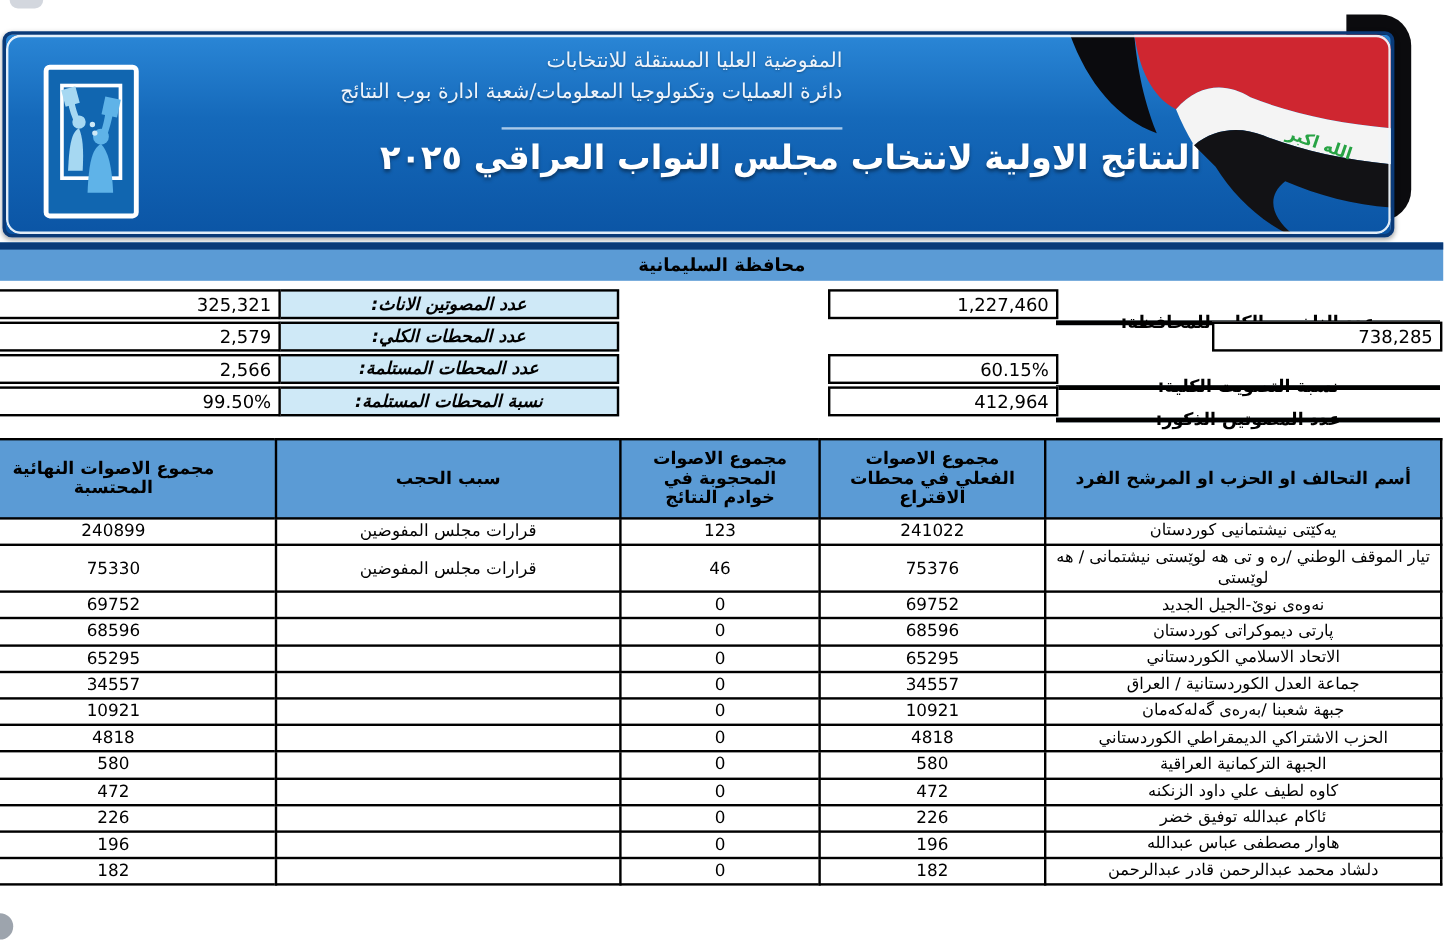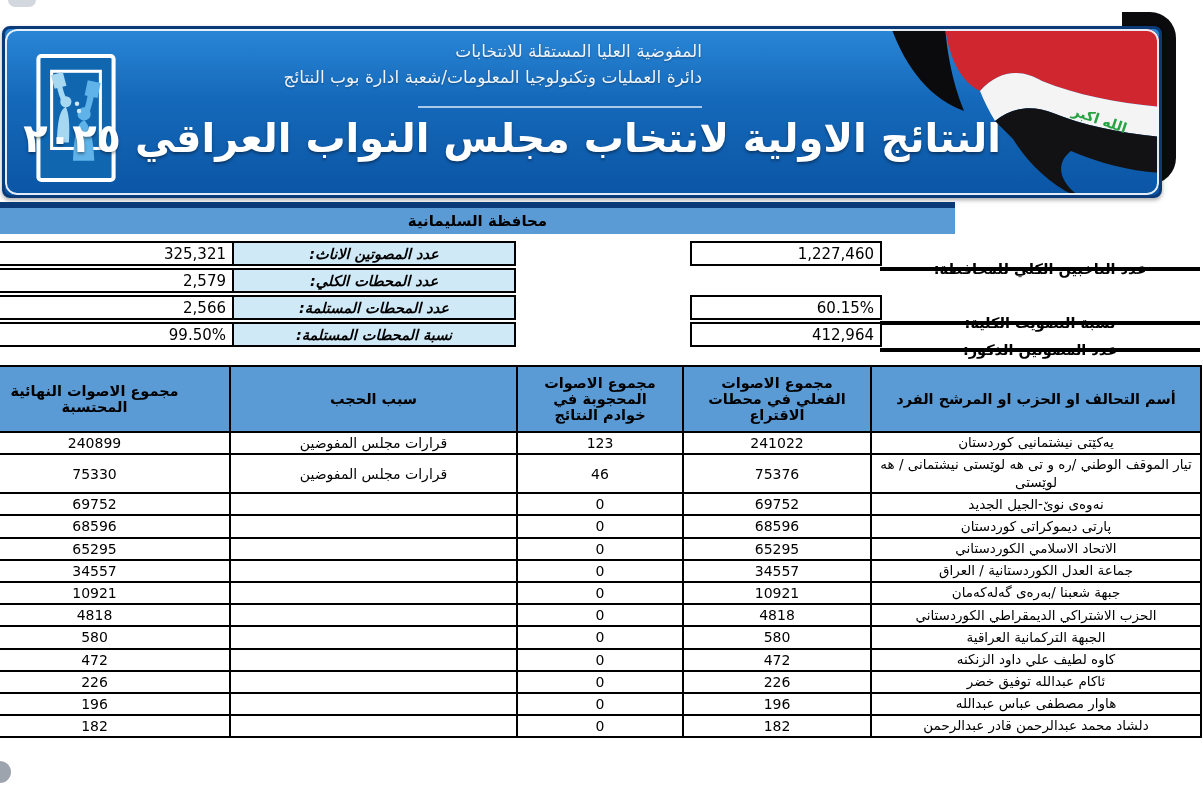--- a/index.html
+++ b/index.html
@@ -25,27 +25,27 @@
     border-radius:12px; pointer-events:none; }
 
   .logo { position:absolute; left:30px; top:24px; width:82px; height:130px; }
 
   .org-block { position:absolute; top:9px; right:457px; text-align:right;
     color:#eef4fb; font-size:17px; line-height:1.55; white-space:nowrap;
     text-shadow:0 1px 2px rgba(0,0,0,.3); }
   .header-divider { position:absolute; top:77px; right:457px; width:284px; height:2px;
     background:#a9c9e9; }
   .main-title { position:absolute; top:86px; right:158px; color:#ffffff;
-    font-size:40px; font-weight:bold; white-space:nowrap;
+    font-size:28px; font-weight:bold; white-space:nowrap;
     text-shadow:0 2px 3px rgba(0,0,0,.4); }
 
   .flag { position:absolute; right:-2px; top:-2px; width:300px; height:172px; }
 
   
-  .gov-bar { position:absolute; left:0; top:202px; width:955px; height:32px;
+  .gov-bar { position:absolute; left:0; top:202px; width:1203px; height:32px;
     background:#5b9bd5; border-top:6px solid #0a3a78;
     display:flex; align-items:center; justify-content:center;
     font-size:15px; font-weight:bold; color:#000; z-index:2; }
 
   
   .stats { position:absolute; top:241px; direction:rtl; z-index:2; }
   .stats-right { left:686px; width:514px; }
   .stats-left  { left:-30px; width:546px; }
   .stat-row { display:flex; margin-bottom:2px; height:25px; }
   .stat-label { background:#cfe9f7; border:2px solid #000; display:flex; align-items:center;
@@ -124,20 +124,21 @@
     <span>محافظة السليمانية</span>
   </div>
 
   <div class="stats stats-right">
   <div class="stat-row">
     <div class="stat-label">عدد الناخبين الكلي للمحافظة:</div>
     <div class="stat-value">1,227,460</div>
   </div>
 
   <div class="stat-row">
+    <div class="stat-value">738,285</div>
   </div>
 
   <div class="stat-row">
     <div class="stat-label">نسبة التصويت الكلية:</div>
     <div class="stat-value">60.15%</div>
   </div>
 
   <div class="stat-row">
     <div class="stat-label">عدد المصوتين الذكور:</div>
     <div class="stat-value">412,964</div>

